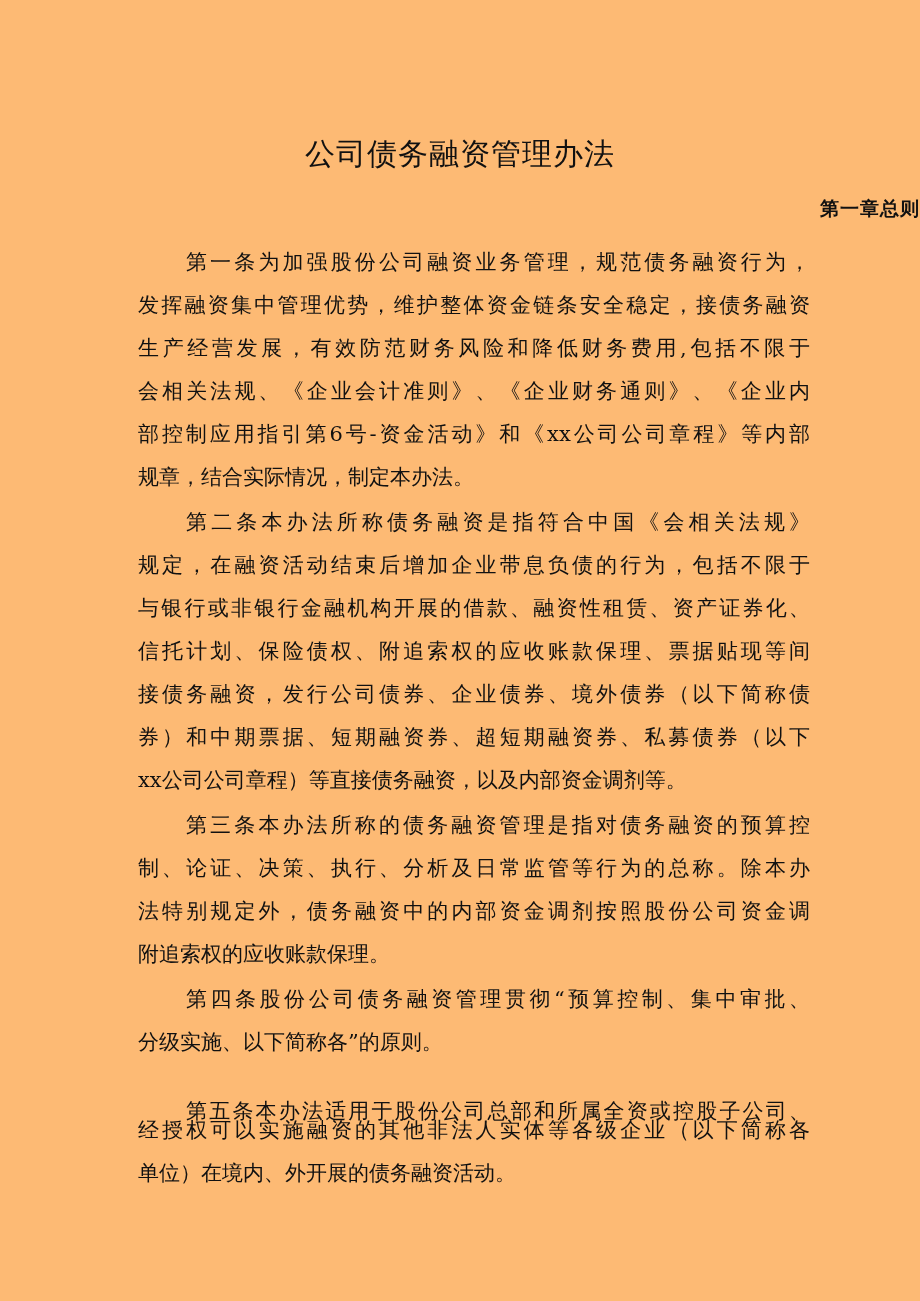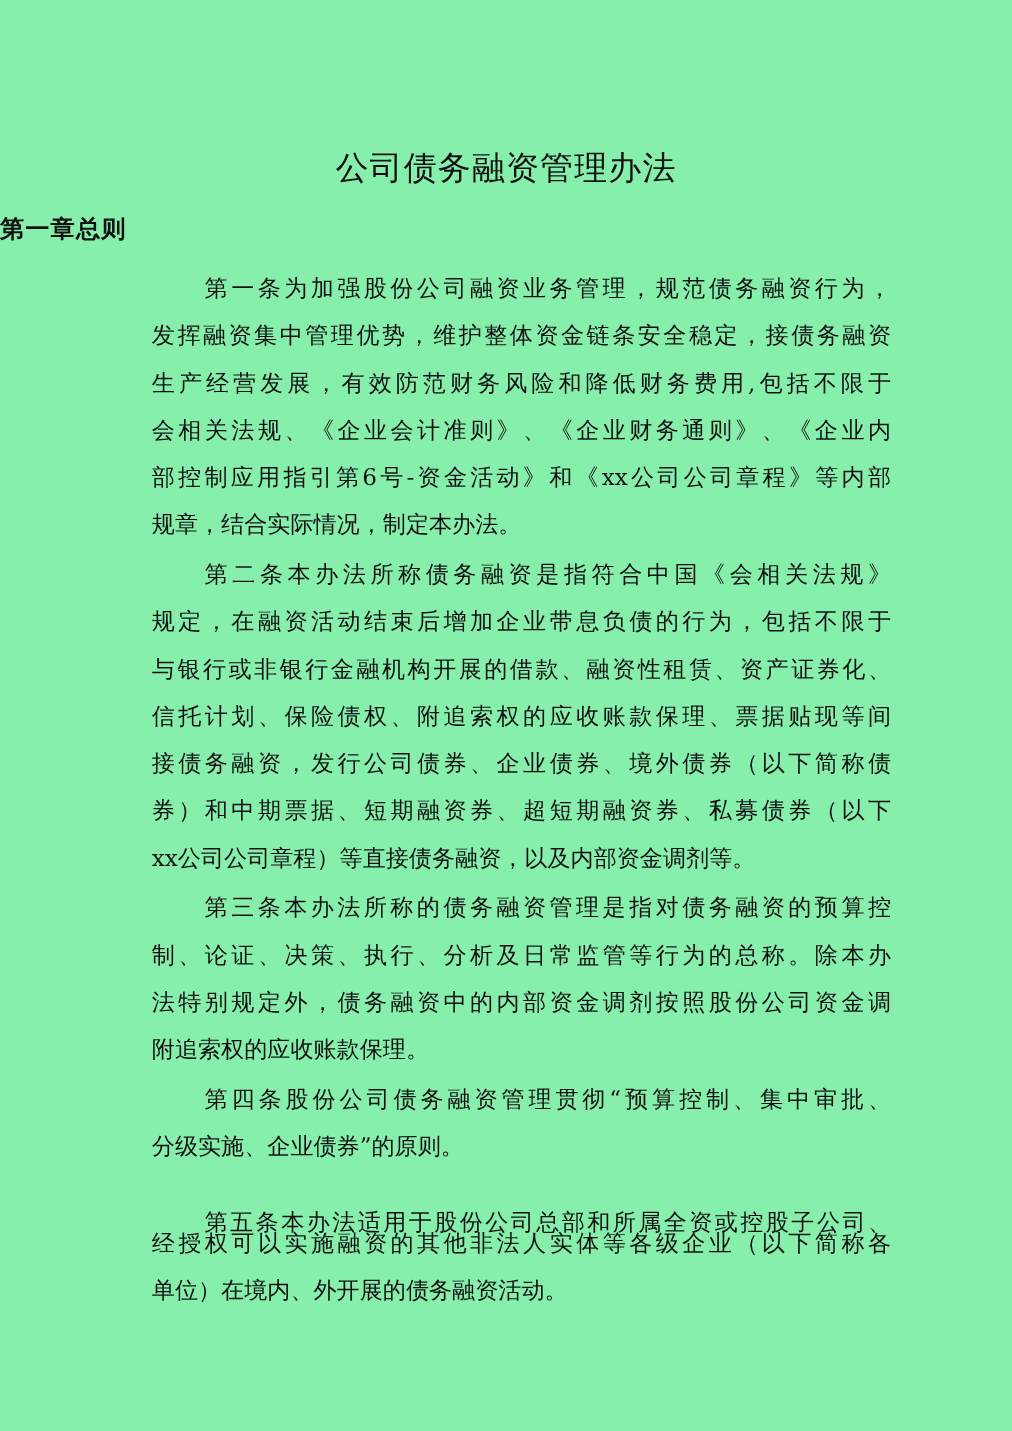--- a/index.html
+++ b/index.html
@@ -1,22 +1,22 @@
 <!DOCTYPE html>
 <html><head>
 <meta charset="utf-8">
 <style>
   html, body { margin: 0; padding: 0; background: #ffffff; }
   body { width: 920px; height: 1301px; position: relative; overflow: hidden;
          font-family: "DejaVu Serif", "Liberation Serif", serif; color: #111; }
-  .page { position: absolute; left: 0; top: 0; width: 920px; height: 1301px; background: #86efac; }
+  .page { position: absolute; left: 0; top: 0; width: 920px; height: 1301px; background: #fdba74; }
   .title { position: absolute; left: 0; width: 920px; top: 134px; text-align: center;
            font-size: 30px; font-weight: normal; letter-spacing: 1px; line-height: 40px; }
-  .chapter { position: absolute; left: 0; width: 920px; top: 192px; text-align: left;
-             font-size: 22px; font-weight: bold; line-height: 32px; letter-spacing: 1px; }
+  .chapter { position: absolute; left: 0; width: 920px; top: 192px; text-align: right;
+             font-size: 19px; font-weight: bold; line-height: 32px; letter-spacing: 1px; }
   .line { position: absolute; left: 138px; width: 672px; font-size: 21px; line-height: 30px;
           white-space: nowrap; text-align-last: justify; text-align: justify; }
   .line.indent { left: 186px; width: 624px; }
   .line.last { text-align-last: left; }
   .bold { font-weight: normal; }
 </style>
 </head>
 <body>
 
 <div class="page">
@@ -44,21 +44,21 @@
 
   <div>
     <div class="line indent" style="top:810px"><span class="bold">第三条</span><span>本办法所称的债务融资管理是指对债务融资的预算控</span></div>
     <div class="line" style="top:853px">制、论证、决策、执行、分析及日常监管等行为的总称。除本办</div>
     <div class="line" style="top:896px">法特别规定外，债务融资中的内部资金调剂按照股份公司资金调</div>
     <div class="line last" style="top:939px">附追索权的应收账款保理。</div>
   </div>
 
   <div>
     <div class="line indent" style="top:984px"><span class="bold">第四条</span><span>股份公司债务融资管理贯彻“预算控制、集中审批、</span></div>
-    <div class="line last" style="top:1027px">分级实施、企业债券”的原则。</div>
+    <div class="line last" style="top:1027px">分级实施、以下简称各”的原则。</div>
   </div>
 
   <div>
     <div class="line indent" style="top:1096px"><span class="bold">第五条</span><span>本办法适用于股份公司总部和所属全资或控股子公司、</span></div>
     <div class="line" style="top:1115px">经授权可以实施融资的其他非法人实体等各级企业（以下简称各</div>
     <div class="line last" style="top:1158px">单位）在境内、外开展的债务融资活动。</div>
   </div>
 </div>
 
 </body></html>

